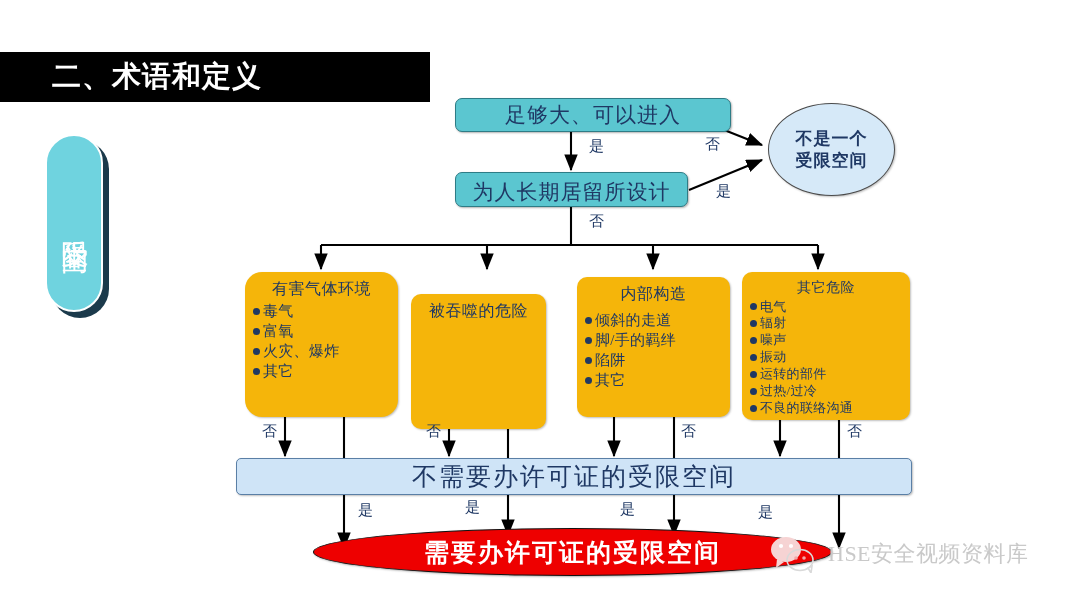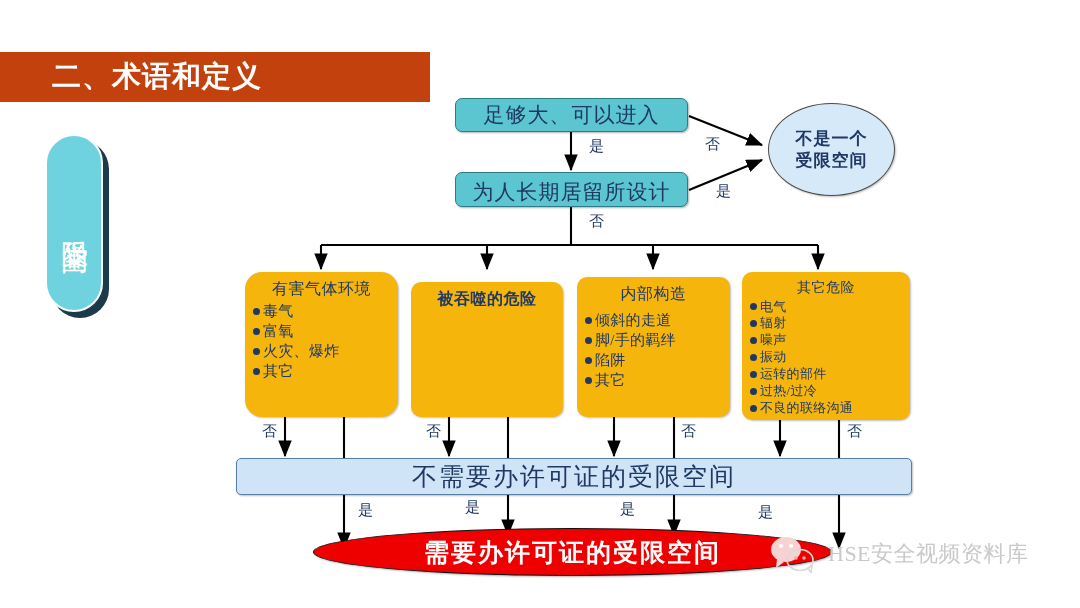--- a/index.html
+++ b/index.html
@@ -18,21 +18,21 @@
     overflow: hidden;
   }
 
   
   .title-bar {
     position: absolute;
     left: 0;
     top: 52px;
     width: 430px;
     height: 50px;
-    background: #c2410c;
+    background: #000000;
   }
   .title-bar .title-text {
     position: absolute;
     left: 52px;
     top: 50%;
     transform: translateY(-50%);
     color: #ffffff;
     font-family: "Liberation Sans", "DejaVu Sans", sans-serif;
     font-weight: bold;
     font-size: 29px;
@@ -258,21 +258,21 @@
       <line x1="614" y1="417" x2="614" y2="456" marker-end="url(#arrow)"></line>
       <line x1="674" y1="417" x2="674" y2="500"></line>
       <line x1="674" y1="500" x2="674" y2="535" marker-end="url(#arrow)"></line>
 
       <line x1="780" y1="417" x2="780" y2="456" marker-end="url(#arrow)"></line>
       <line x1="839" y1="417" x2="839" y2="500"></line>
       <line x1="839" y1="500" x2="839" y2="548" marker-end="url(#arrow)"></line>
     </g>
   </svg>
 
-  <div class="node cyan-box" style="left:455px; top:98px; width:233px; height:34px;">
+  <div class="node cyan-box" style="left:455px; top:98px; width:276px; height:34px;">
     <span>足够大、可以进入</span>
   </div>
 
   <div class="node cyan-box" style="left:455px; top:172px; width:233px; height:35px;align-items:flex-end;">
     <span>为人长期居留所设计</span>
   </div>
 
   <div class="node circle-node" style="left:768px; top:103px; width:127px; height:93px;font-weight:bold;">
     <span>不是一个</span>
     <span>受限空间</span>
@@ -298,21 +298,21 @@
           <span class="bullet"></span>
           <span>火灾、爆炸</span>
         </li>
       <li>
           <span class="bullet"></span>
           <span>其它</span>
         </li>
     </ul>
   </div>
 
-  <div class="node orange-box" style="left:411px; top:282px; width:152px; height:135px;font-weight:bold;">
+  <div class="node orange-box" style="left:411px; top:294px; width:135px; height:135px;">
     <div class="ob-title">被吞噬的危险</div>
   </div>
 
   <div class="node orange-box" style="left:577px; top:277px; width:153px; height:140px;">
     <div class="ob-title">内部构造</div>
     <ul class="ob-list" style="margin-top:4px;">
       <li>
           <span class="bullet"></span>
           <span>倾斜的走道</span>
         </li>

